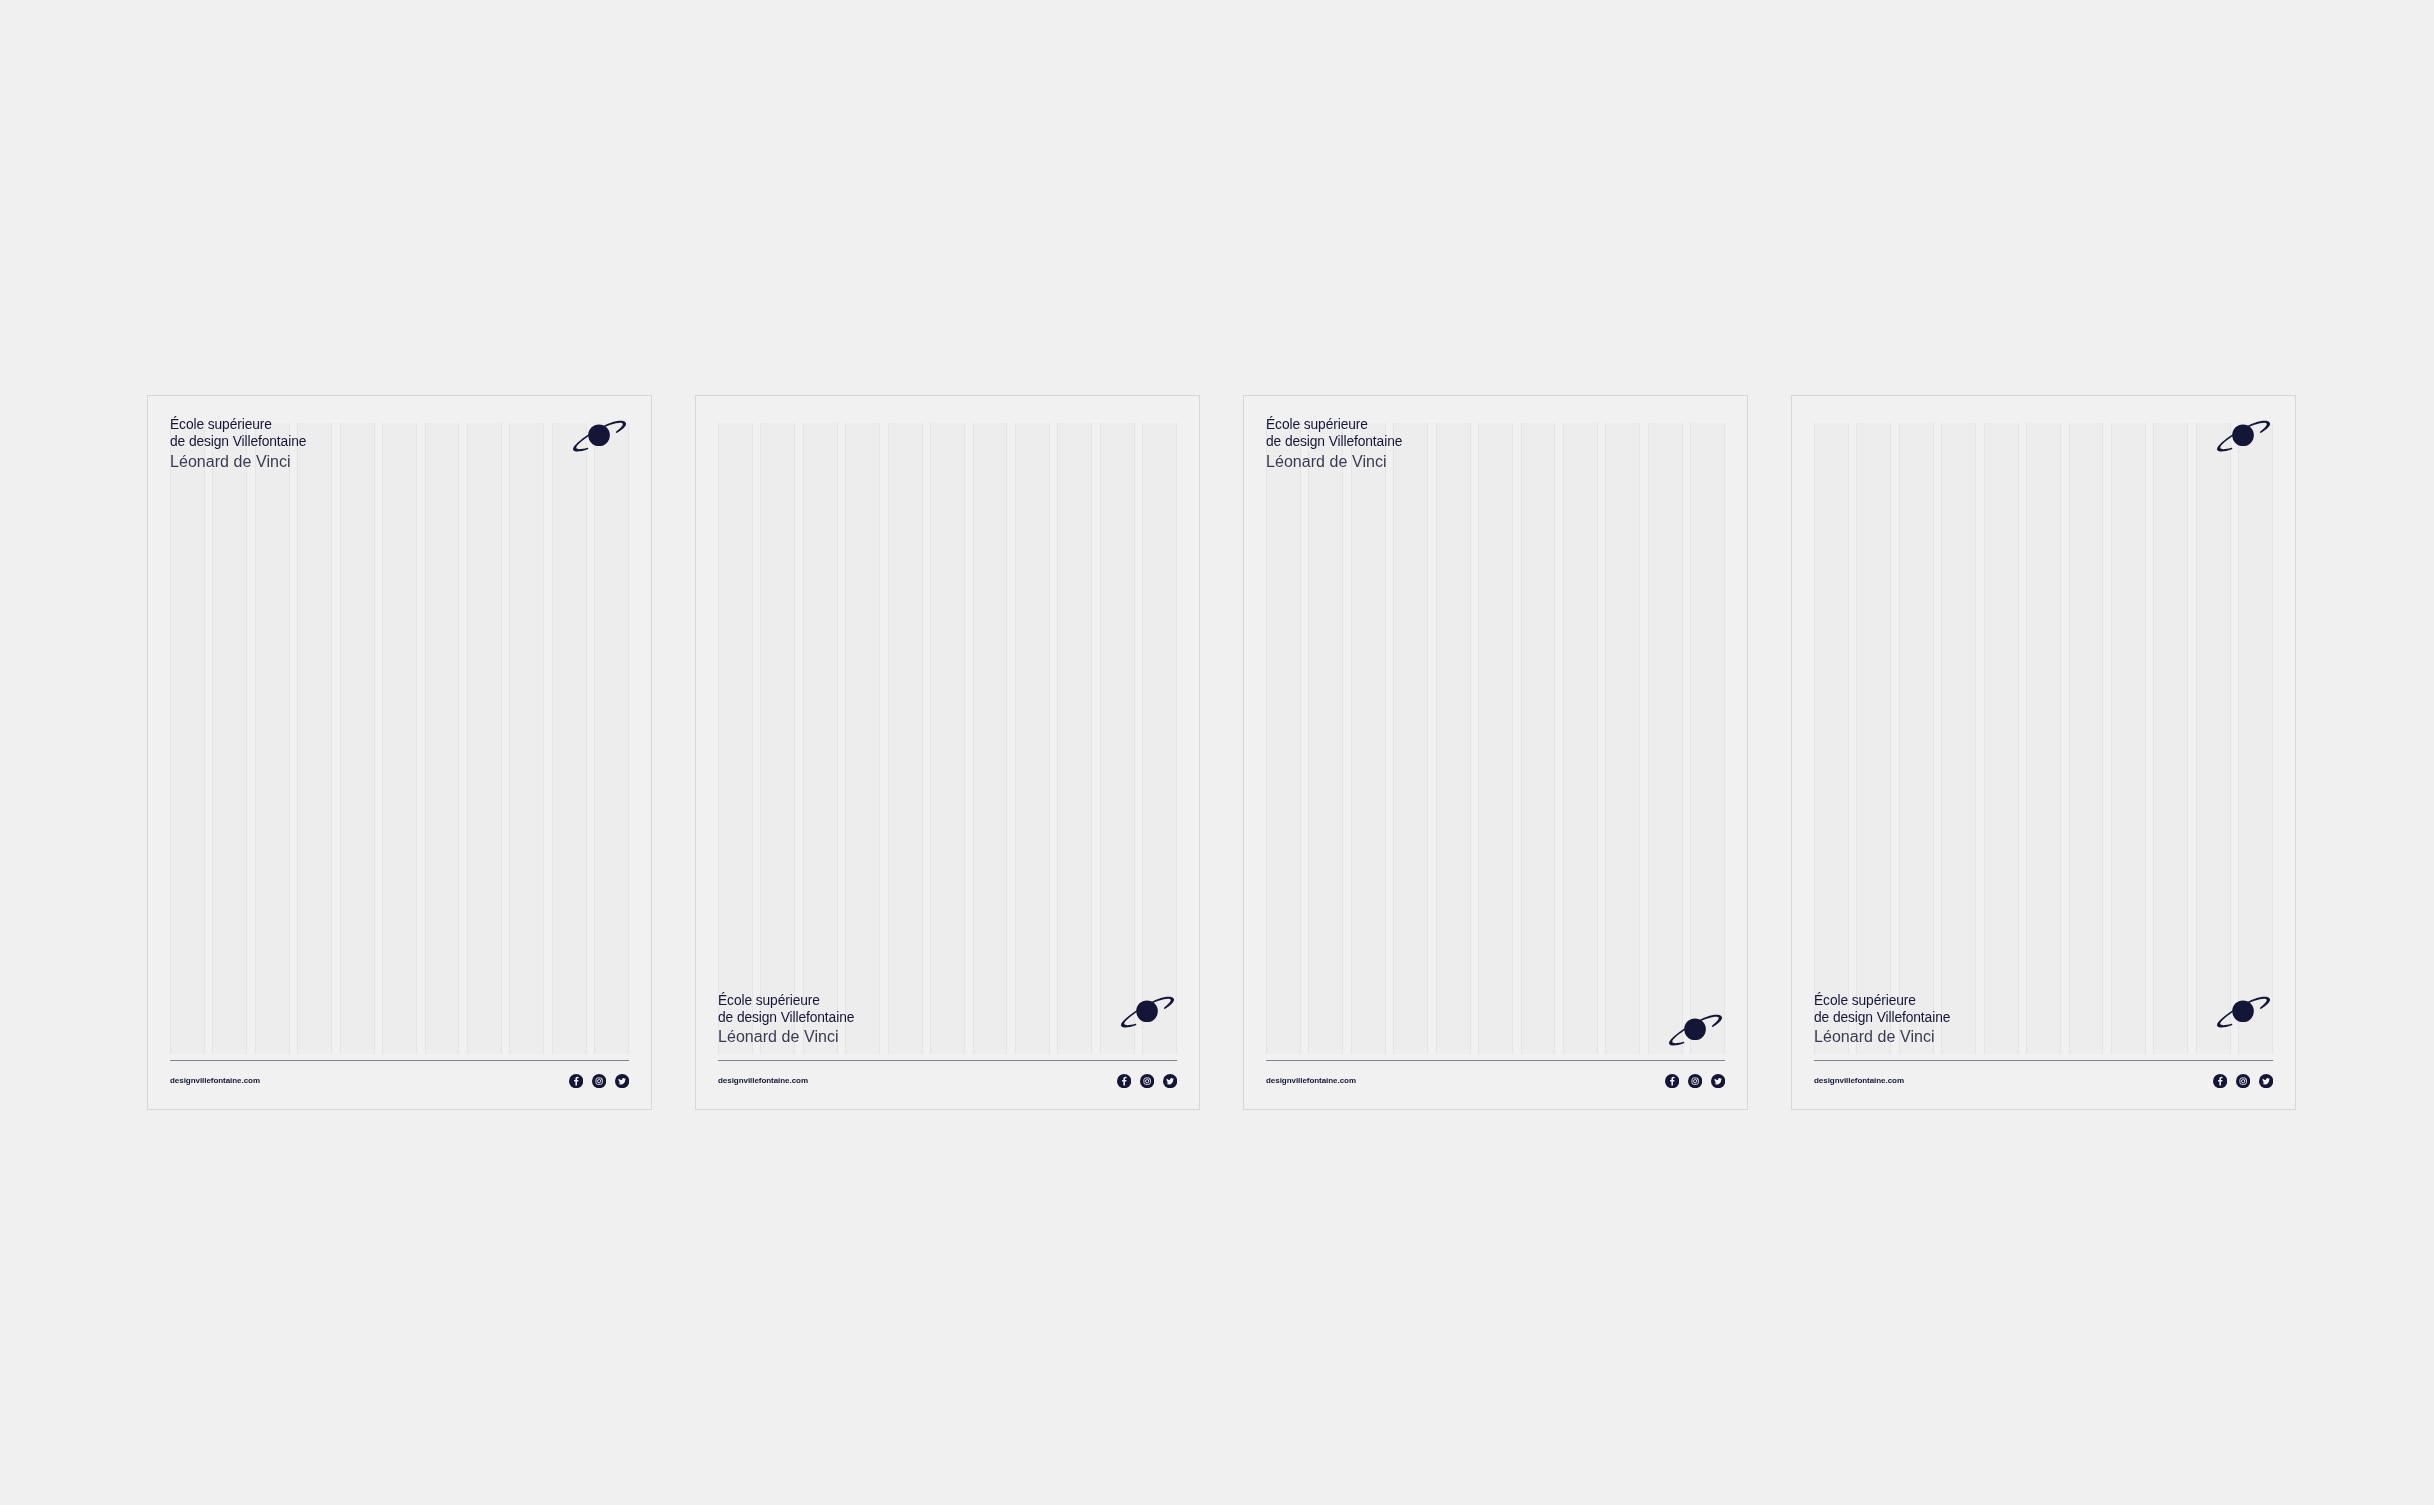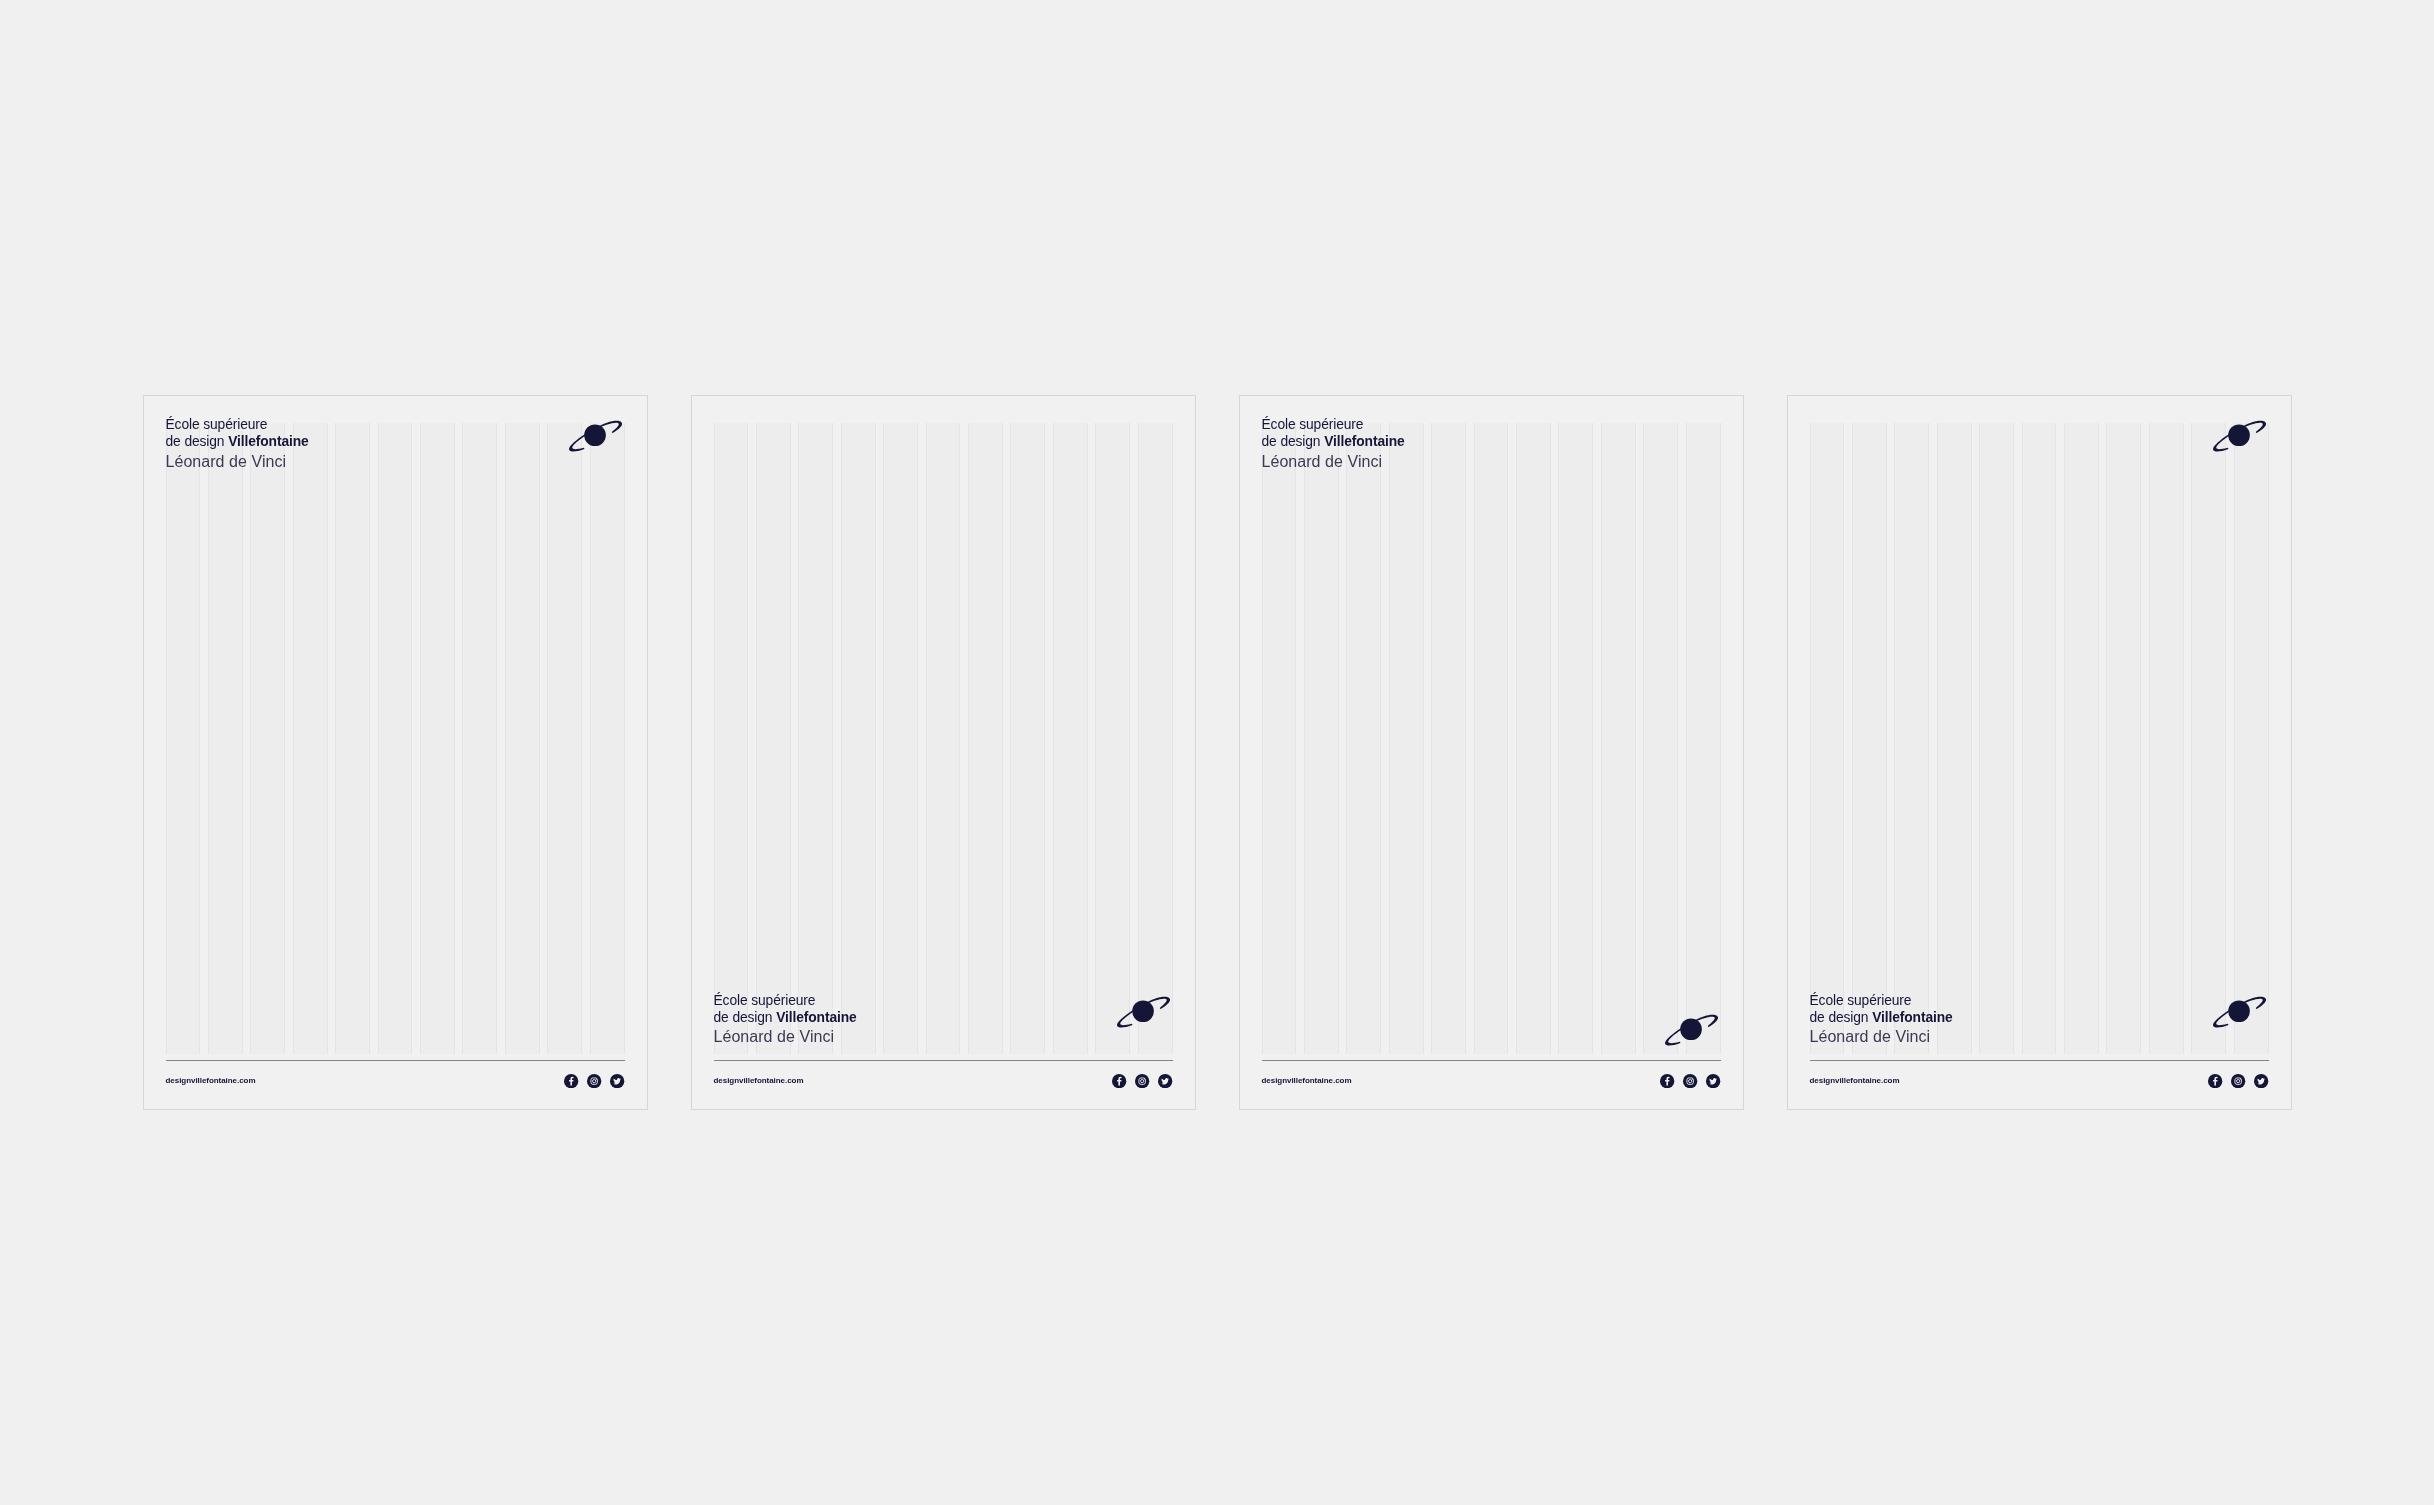--- a/index.html
+++ b/index.html
@@ -24,21 +24,20 @@
   }
 
   .cards-row {
     position: absolute;
     left: 147px;
     top: 395px;
     width: 2140px;
     height: 542px;
     display: flex;
     gap: 43px;
-    justify-content: center;
   }
 
   
   .card {
     position: relative;
     width: 505px;
     height: 715px;
     background: #f1f1f1;
     border: 1px solid #d6d6d8;
     overflow: hidden;
@@ -85,21 +84,21 @@
   .brand-text { line-height: 1.0; }
 
   .brand-line {
     font-size: 13.8px;
     color: #151637;
     letter-spacing: -0.1px;
     line-height: 1.22;
     font-weight: 400;
     white-space: nowrap;
   }
-  .brand-line .bold { font-weight: 700; }
+  .brand-line .bold { font-weight: 400; }
 
   .brand-sub {
     font-size: 16px;
     color: #3a3b52;
     letter-spacing: 0.05px;
     margin-top: 2.9px;
     white-space: nowrap;
   }
 
   

